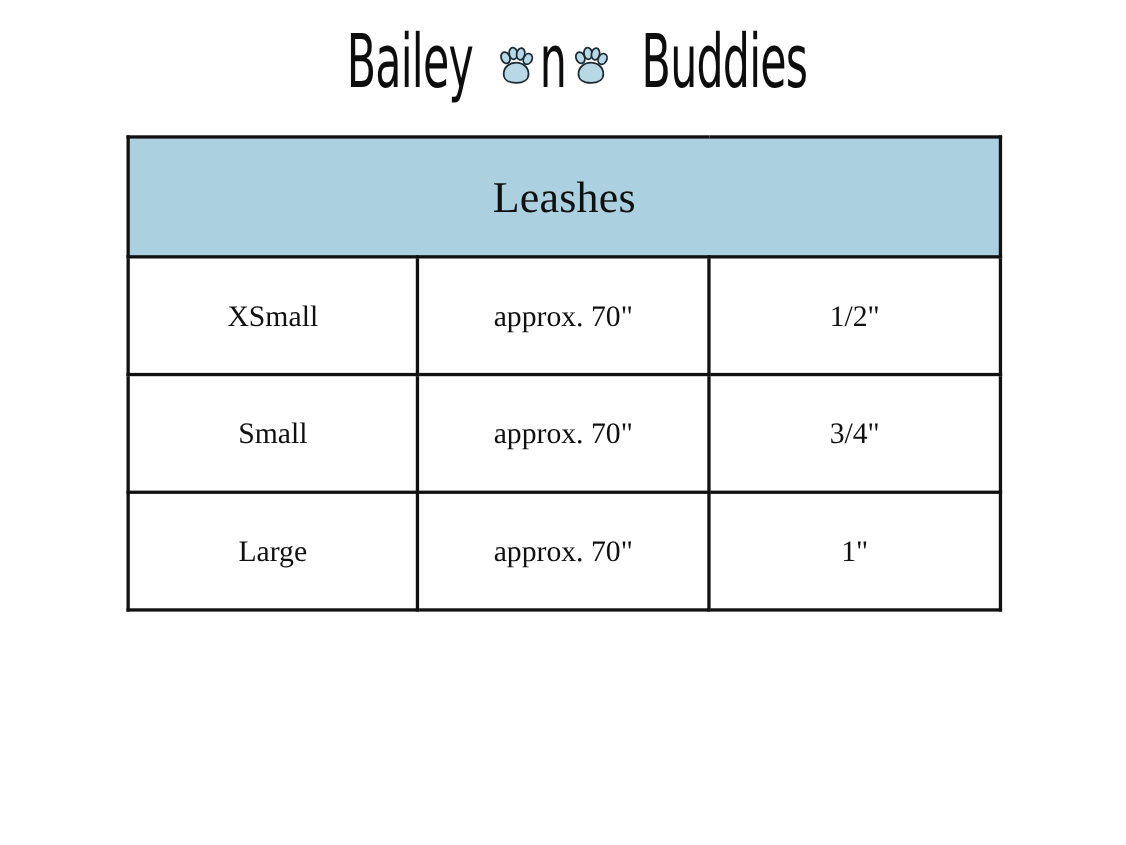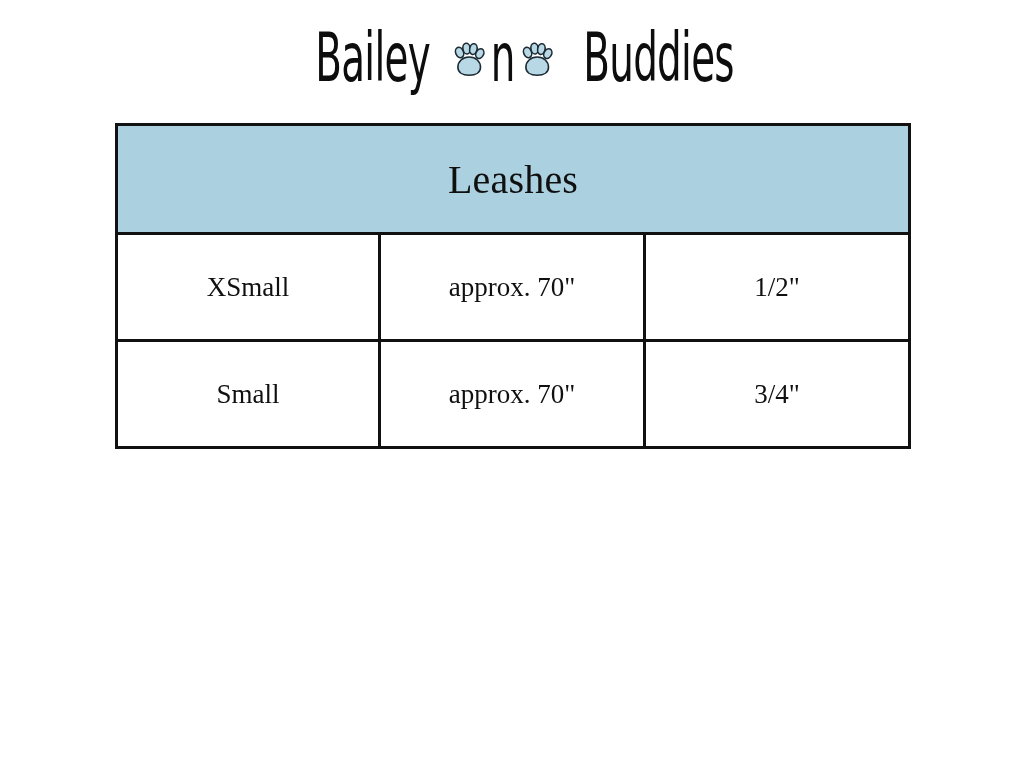--- a/index.html
+++ b/index.html
@@ -149,16 +149,21 @@
       <tr>
         <td class="data-cell">XSmall</td>
         <td class="data-cell">approx. 70"</td>
         <td class="data-cell">1/2"</td>
       </tr>
       <tr>
         <td class="data-cell">Small</td>
         <td class="data-cell">approx. 70"</td>
         <td class="data-cell">3/4"</td>
       </tr>
+      <tr>
+        <td class="data-cell">Large</td>
+        <td class="data-cell">approx. 70"</td>
+        <td class="data-cell">1"</td>
+      </tr>
     </tbody>
   </table>
 
 </div>
 
 </body></html>

